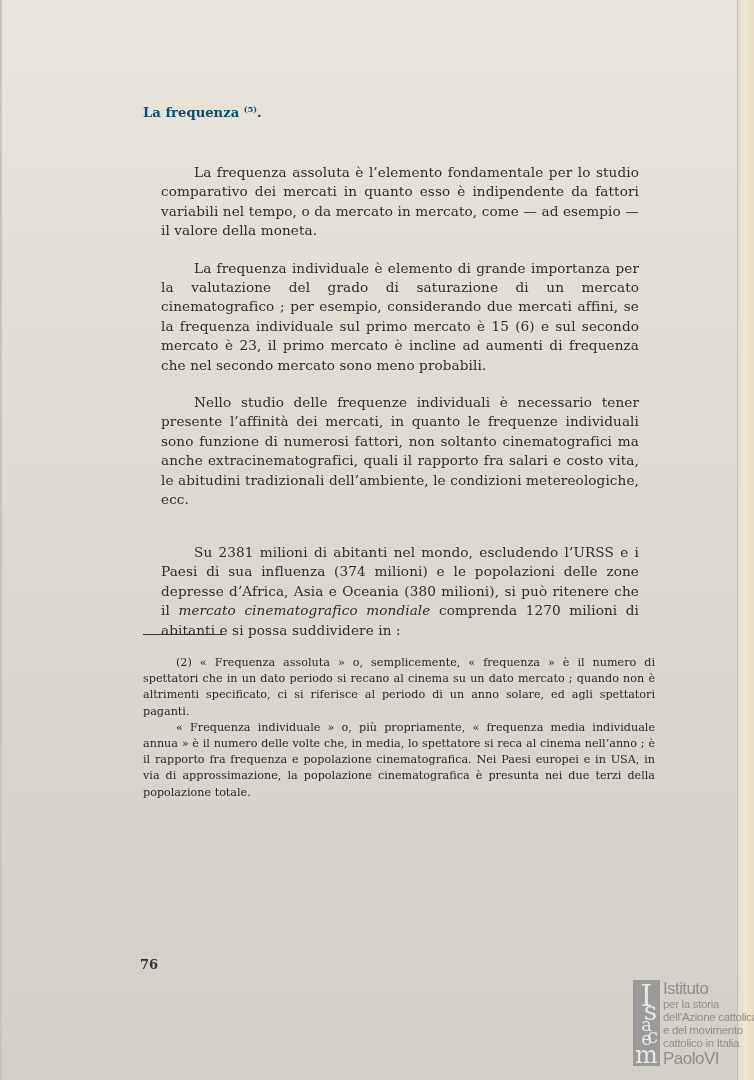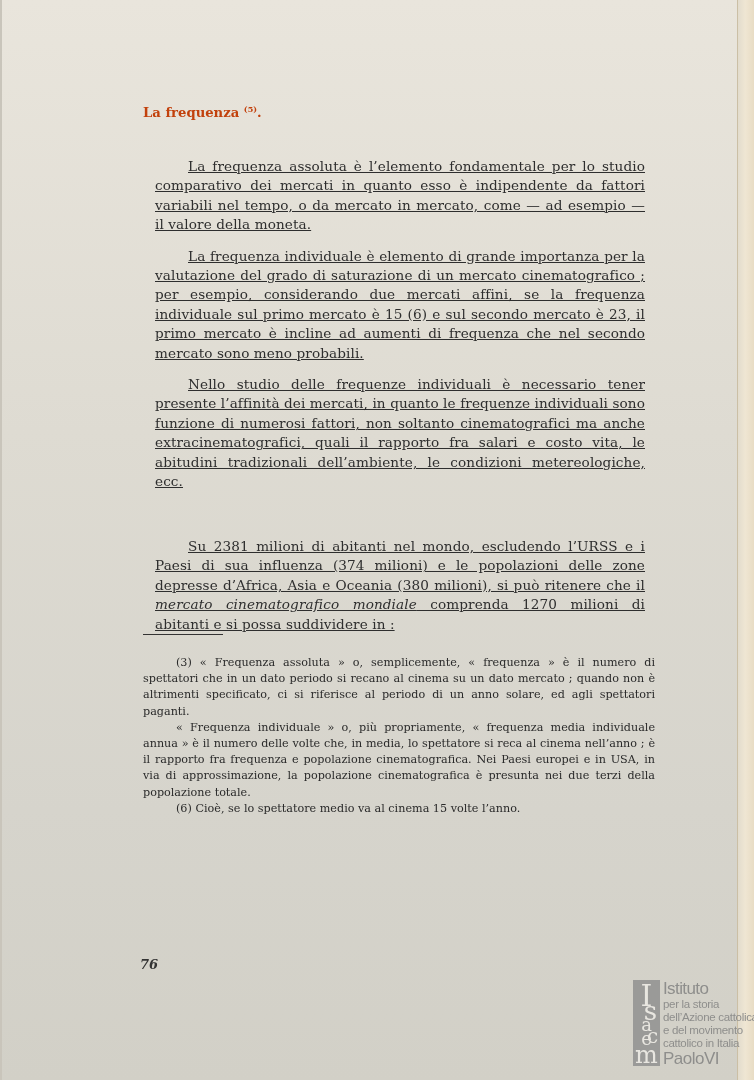--- a/index.html
+++ b/index.html
@@ -10,39 +10,39 @@
     color:#2a2a2a;
   }
   .page-edge {
     position:absolute; right:0; top:0; width:16px; height:1080px;
     background: linear-gradient(90deg, #e2dccd 0%, #efe6d3 45%, #e8dcc4 100%);
     border-left:1px solid #cbbfa5;
   }
   .left-edge { position:absolute; left:0; top:0; width:2px; height:1080px; background:#c9c5bb; }
   .heading {
     position:absolute; left:143px; top:104px;
-    font-family:"DejaVu Serif", serif; font-weight:bold; font-size:13.2px; color:#c2410c;
+    font-family:"DejaVu Serif", serif; font-weight:bold; font-size:13.2px; color:#0c4a6e;
   }
   .heading sup { font-size:8px; }
   .body-text {
     position:absolute; left:143px; width:514px;
     font-size:13.6px; line-height:19.4px; text-align:justify; color:#2e2e2e;
     letter-spacing:0.1px;
   }
-  .body-text p { margin:12px; text-indent:33px;text-decoration:underline; }
+  .body-text p { margin:18px; text-indent:33px; }
   .block1 { top:145px; }
   .block2 { top:525px; }
   .rule { position:absolute; left:143px; top:634px; width:80px; height:1px; background:#333; }
   .notes {
     position:absolute; left:143px; top:655px; width:512px;
     font-size:11.2px; line-height:16.2px; text-align:justify; color:#2a2a2a;
   }
   .notes p { margin:0; text-indent:33px; }
   .page-number {
-    position:absolute; left:140px; top:957px; font-size:13px; font-weight:bold; color:#333;font-style:italic;
+    position:absolute; left:140px; top:957px; font-size:13px; font-weight:bold; color:#333;
   }
   .logo {
     position:absolute; left:633px; top:980px; width:121px; height:88px;
   }
   .logo-box {
     position:absolute; left:0; top:0; width:27px; height:86px;
     background:#9a9a98; color:#e8e6e0;
     font-family:"DejaVu Serif", serif;
   }
   .logo-box span { position:absolute; left:0; width:27px; text-align:center; line-height:1; }
@@ -72,23 +72,22 @@
   <p>Nello studio delle frequenze individuali è necessario tener presente l’affinità dei mercati, in quanto le frequenze individuali sono funzione di numerosi fattori, non soltanto cinematografici ma anche extracinematografici, quali il rapporto fra salari e costo vita, le abitudini tradizionali dell’ambiente, le condizioni metereologiche, ecc.</p>
 </div>
 
 <div class="body-text block2">
   <p><span>Su 2381 milioni di abitanti nel mondo, escludendo l’URSS e i Paesi di sua influenza (374 milioni) e le popolazioni delle zone depresse d’Africa, Asia e Oceania (380 milioni), si può ritenere che il </span><em>mercato cinematografico mondiale</em><span> comprenda 1270 milioni di abitanti e si possa suddividere in :</span></p>
 </div>
 
 <div class="rule"></div>
 
 <div class="notes">
-  <p>(3) « Frequenza assoluta » o, semplicemente, « frequenza » è il numero di spettatori che in un dato periodo si recano al cinema su un dato mercato ; quando non è altrimenti specificato, ci si riferisce al periodo di un anno solare, ed agli spettatori paganti.</p>
+  <p>(2) « Frequenza assoluta » o, semplicemente, « frequenza » è il numero di spettatori che in un dato periodo si recano al cinema su un dato mercato ; quando non è altrimenti specificato, ci si riferisce al periodo di un anno solare, ed agli spettatori paganti.</p>
   <p>« Frequenza individuale » o, più propriamente, « frequenza media individuale annua » è il numero delle volte che, in media, lo spettatore si reca al cinema nell’anno ; è il rapporto fra frequenza e popolazione cinematografica. Nei Paesi europei e in USA, in via di approssimazione, la popolazione cinematografica è presunta nei due terzi della popolazione totale.</p>
-  <p>(6) Cioè, se lo spettatore medio va al cinema 15 volte l’anno.</p>
 </div>
 
 <div class="page-number">76</div>
 
 <div class="logo">
   <div class="logo-box">
     <span style="top:1px;font-size:30px;">I</span>
     <span style="top:18px;left:4px;font-size:26px;">s</span>
     <span style="top:36px;font-size:18px;">a</span>
     <span style="top:50px;font-size:18px;">e</span>

